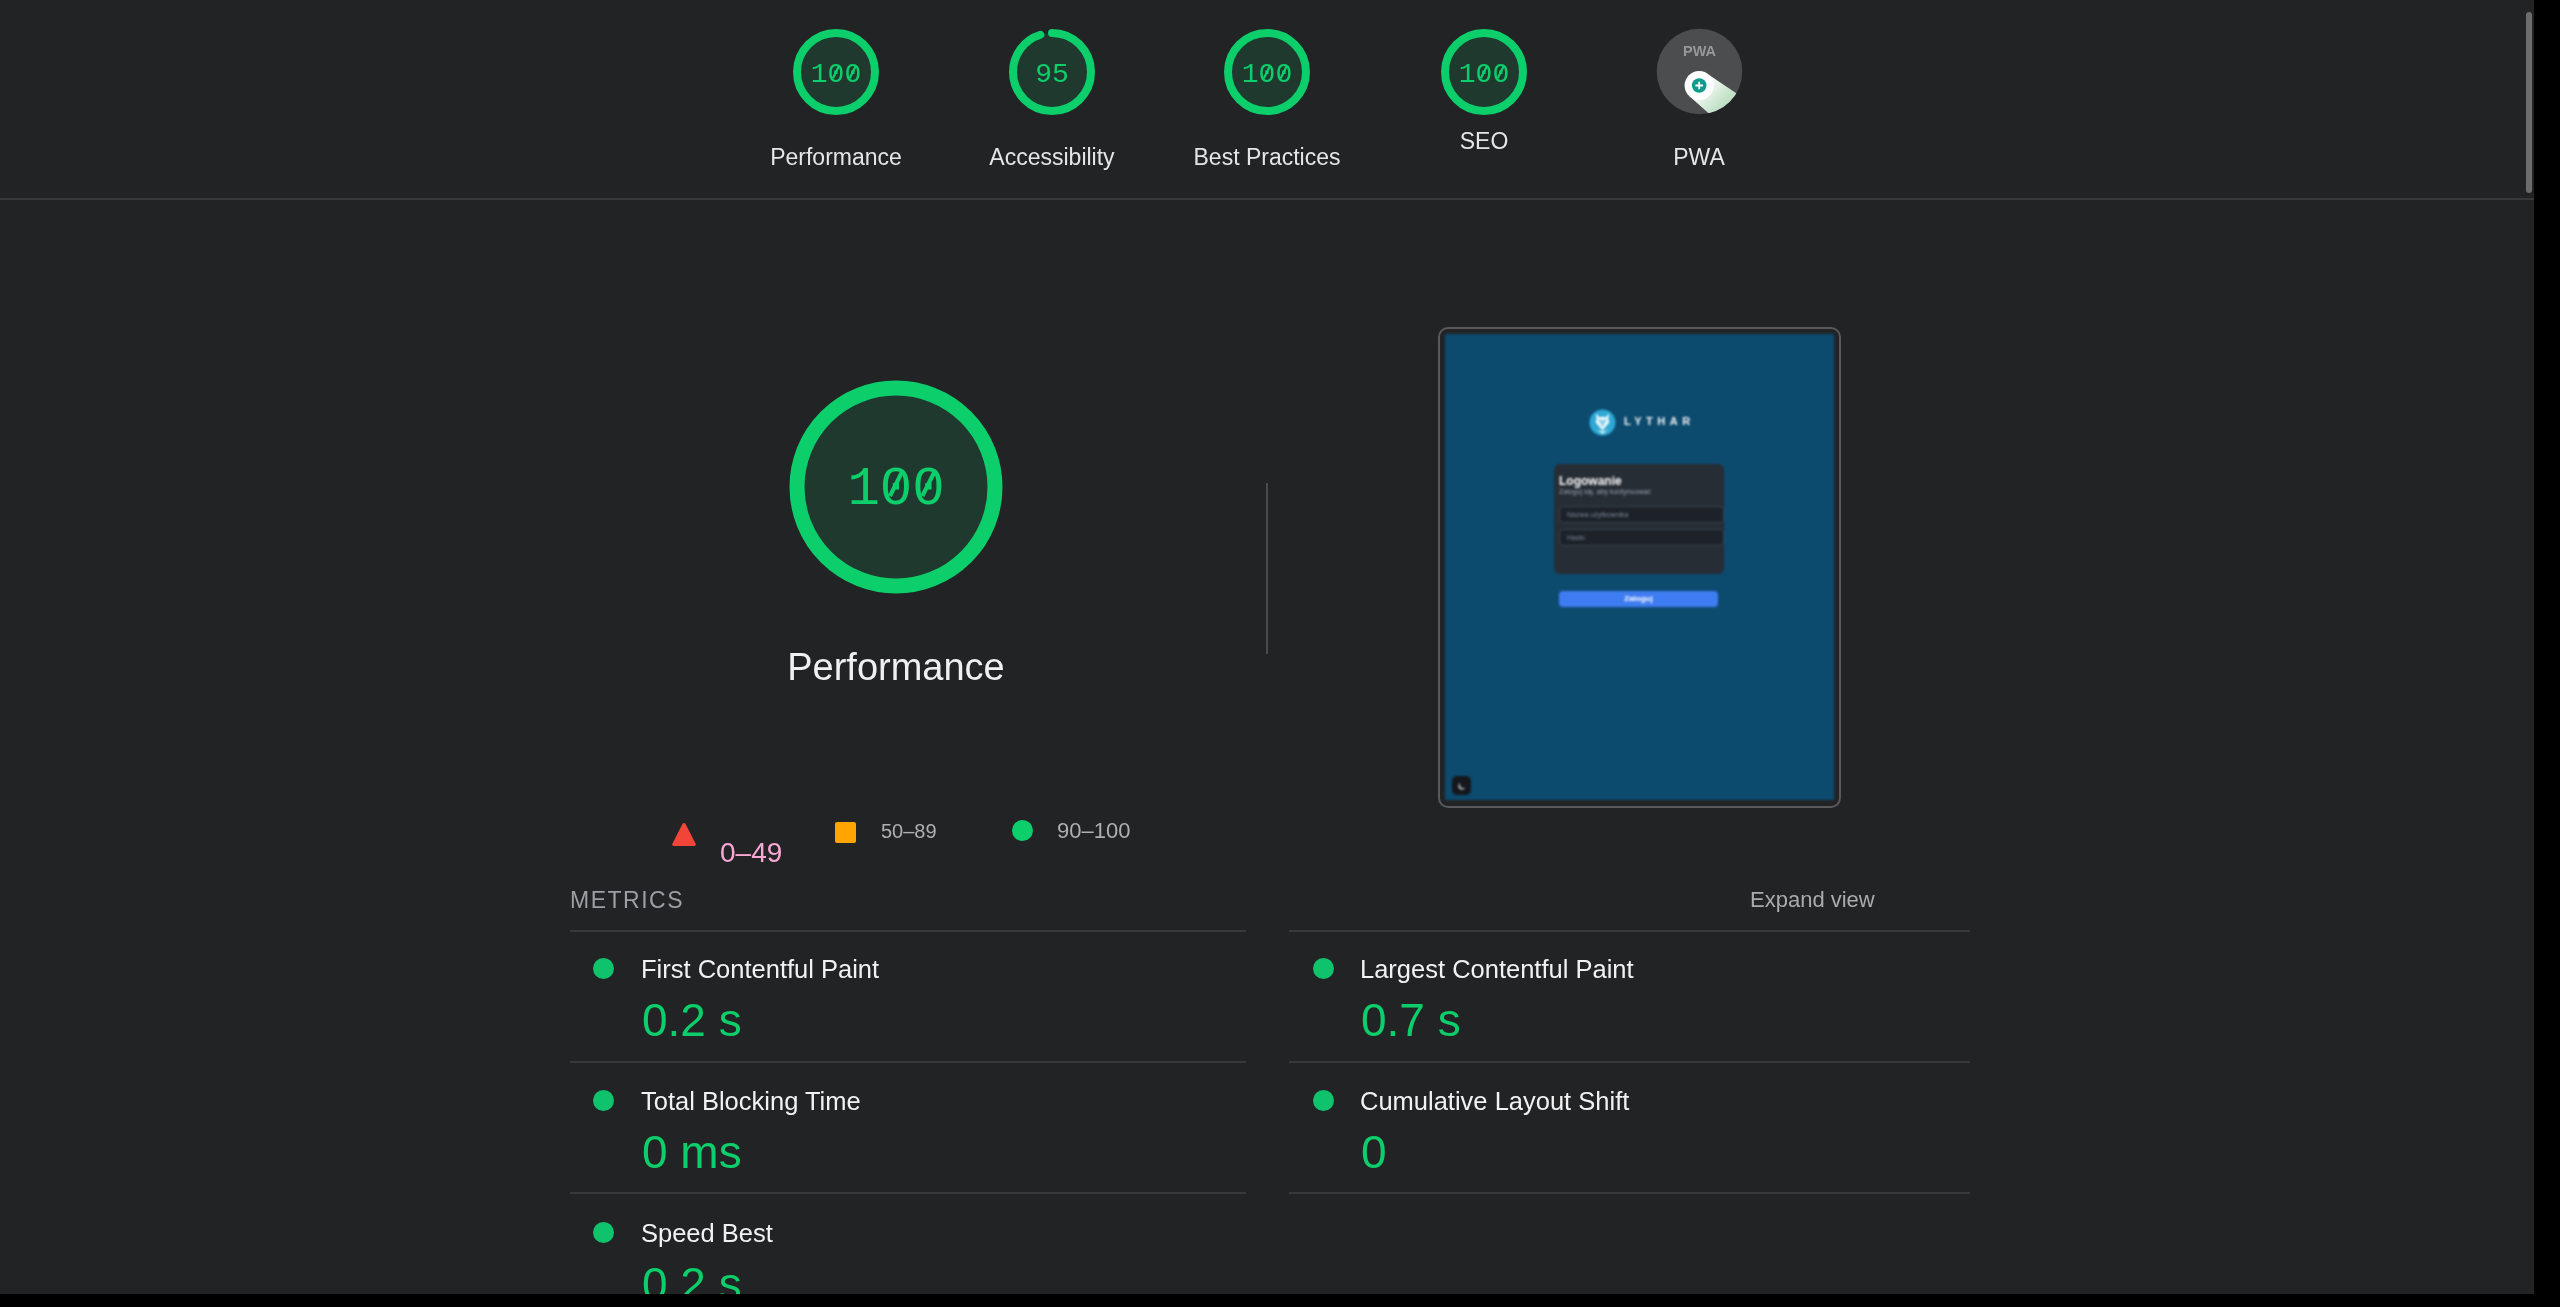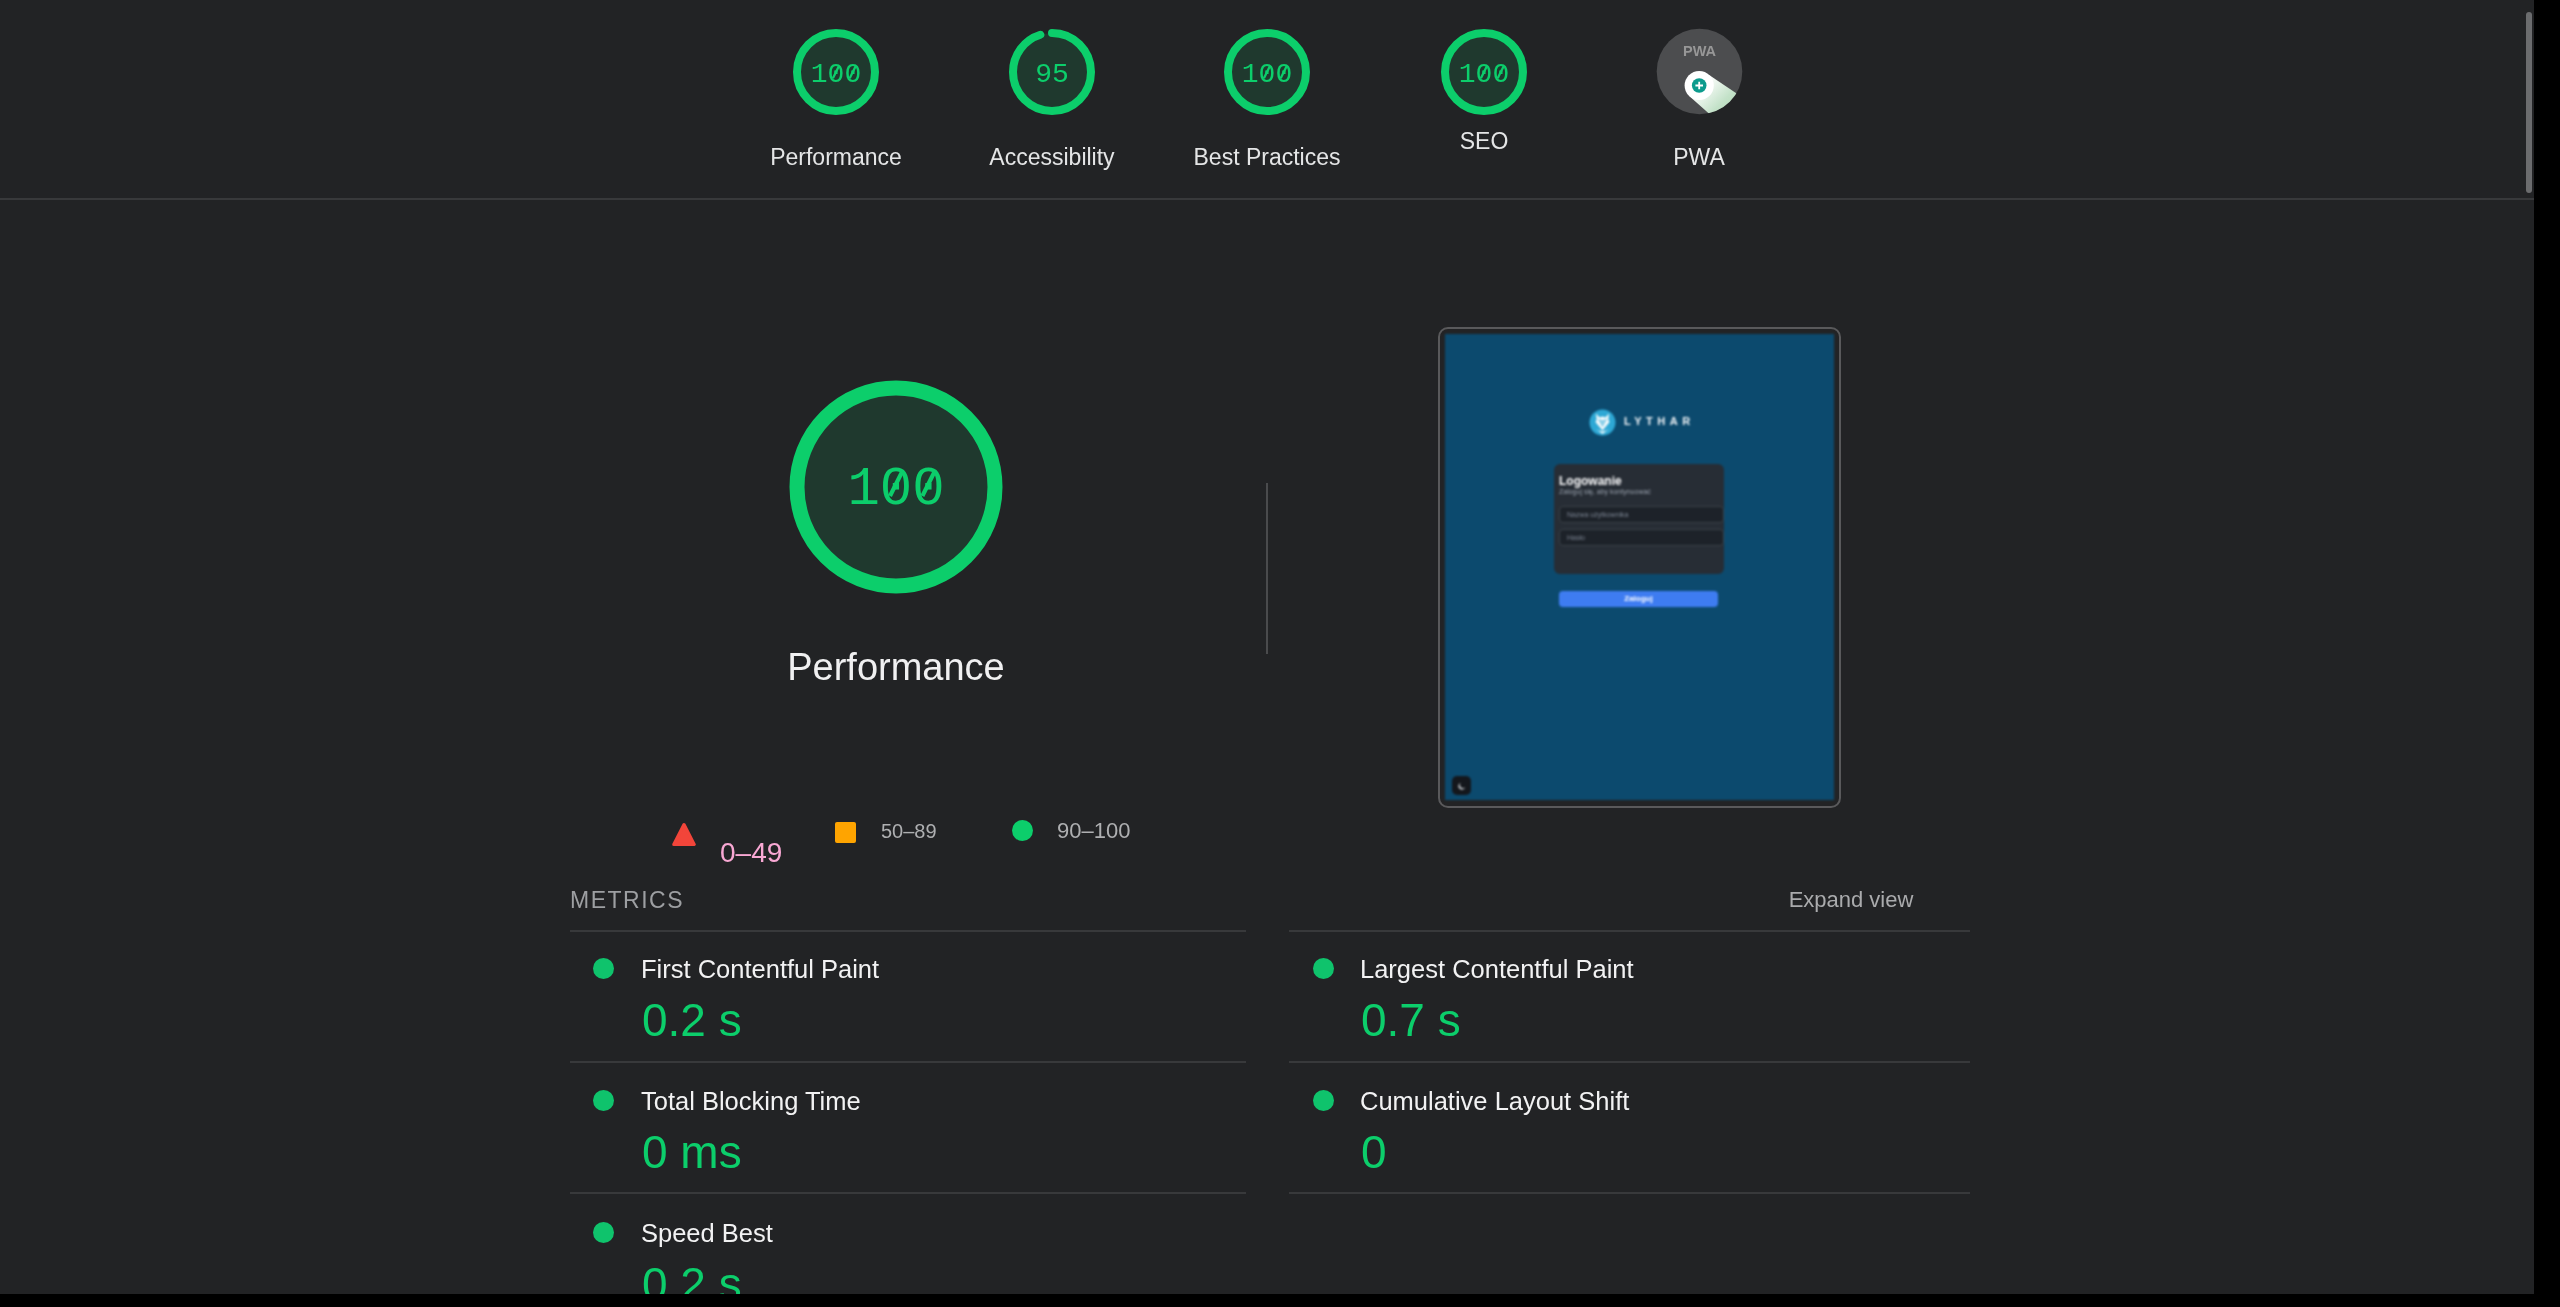--- a/index.html
+++ b/index.html
@@ -106,21 +106,21 @@
           <polygon points="12,2.6 22.2,22.4 1.8,22.4" fill="#f2453a" stroke="#f2453a" stroke-width="3.2" stroke-linejoin="round"></polygon>
         </svg>
   </div>
   <div class="abs" style="left:720px;top:840px;font-size:28px;line-height:26px;color:#f9a8d4;">0–49</div>
   <div class="abs" style="left:835px;top:822px;width:21px;height:21px;background:#ffa400;border-radius:2px;"></div>
   <div class="abs" style="left:881px;top:818px;font-size:20px;line-height:26px;color:#aeafb1;">50–89</div>
   <div class="abs" style="left:1012px;top:820px;width:21px;height:21px;background:#0cce6b;border-radius:50%;"></div>
   <div class="abs" style="left:1057px;top:818px;font-size:22px;line-height:26px;color:#aeafb1;">90–100</div>
 
   <div class="abs" style="left:570px;top:888px;font-size:23px;line-height:24px;letter-spacing:1.5px;color:#9d9fa2;">METRICS</div>
-  <div class="abs" style="left:1750px;top:888px;width:202px;text-align:center;font-size:22px;line-height:24px;color:#aaabad;">Expand view</div>
+  <div class="abs" style="left:1750px;top:888px;width:202px;text-align:left;font-size:22px;line-height:24px;color:#aaabad;">Expand view</div>
 
   <div class="hair" style="left:570px;top:930px;width:676px;"></div>
   <div class="hair" style="left:1289px;top:930px;width:681px;"></div>
   <div class="hair" style="left:570px;top:1061px;width:676px;"></div>
   <div class="hair" style="left:1289px;top:1061px;width:681px;"></div>
   <div class="hair" style="left:570px;top:1192px;width:676px;"></div>
   <div class="hair" style="left:1289px;top:1192px;width:681px;"></div>
 
   <div class="dot" style="left:593px;top:958px;"></div>
   <div class="mlabel" style="left:641px;top:954px;">First Contentful Paint</div>

